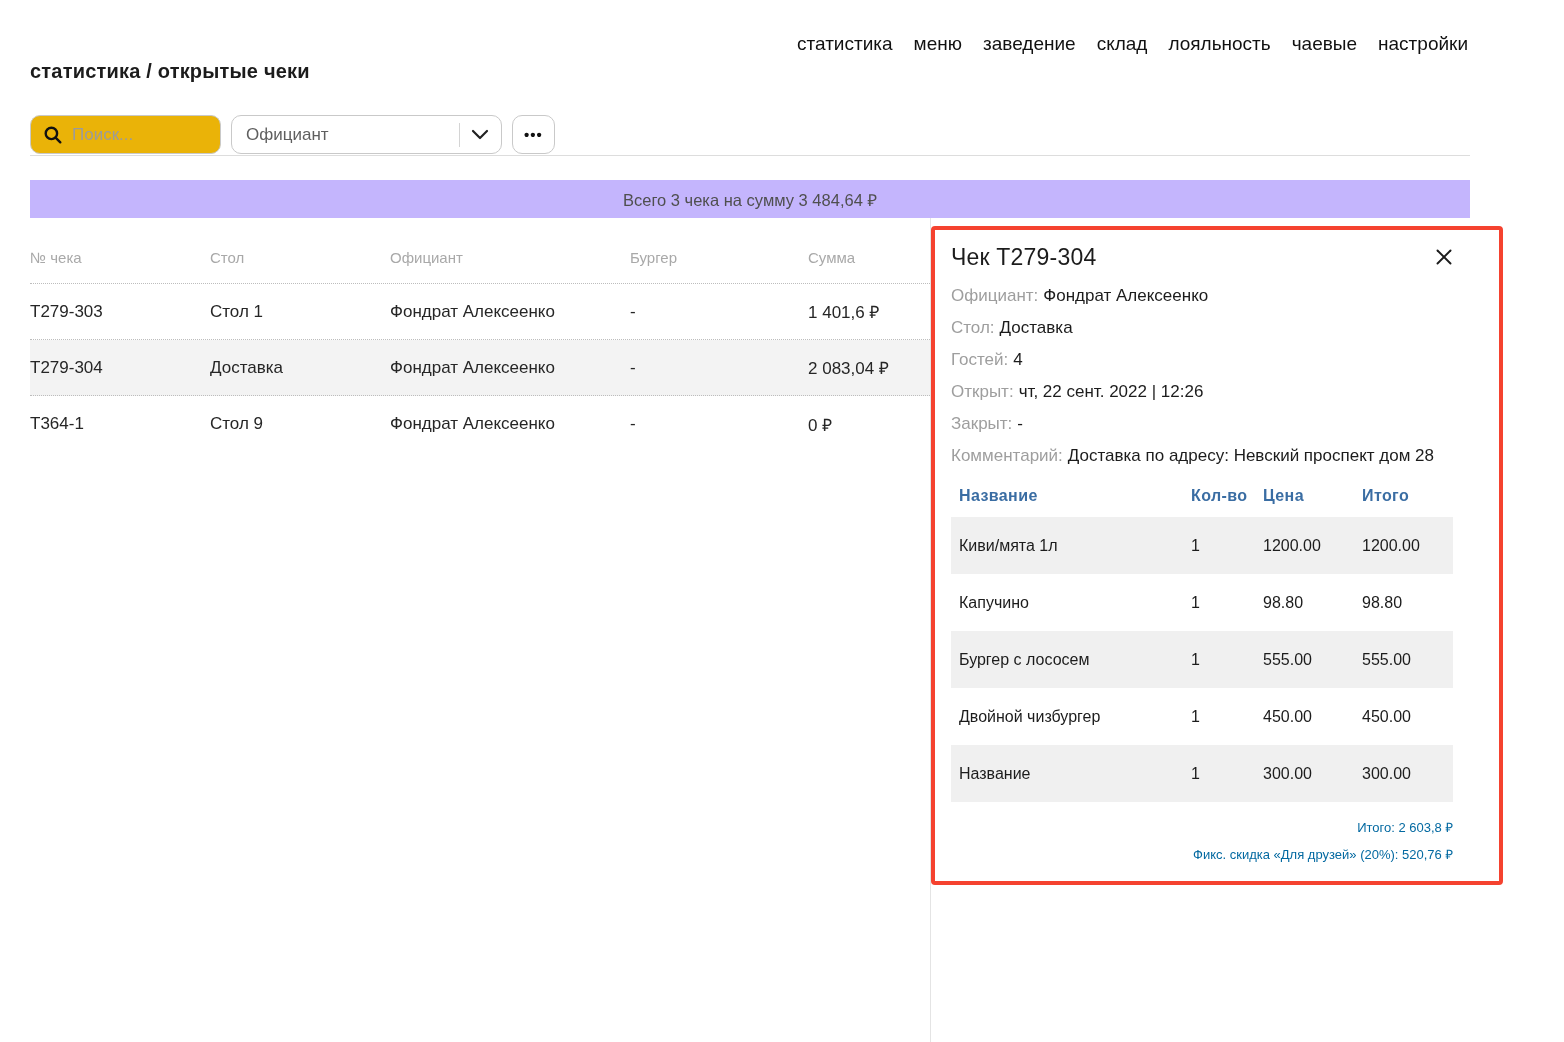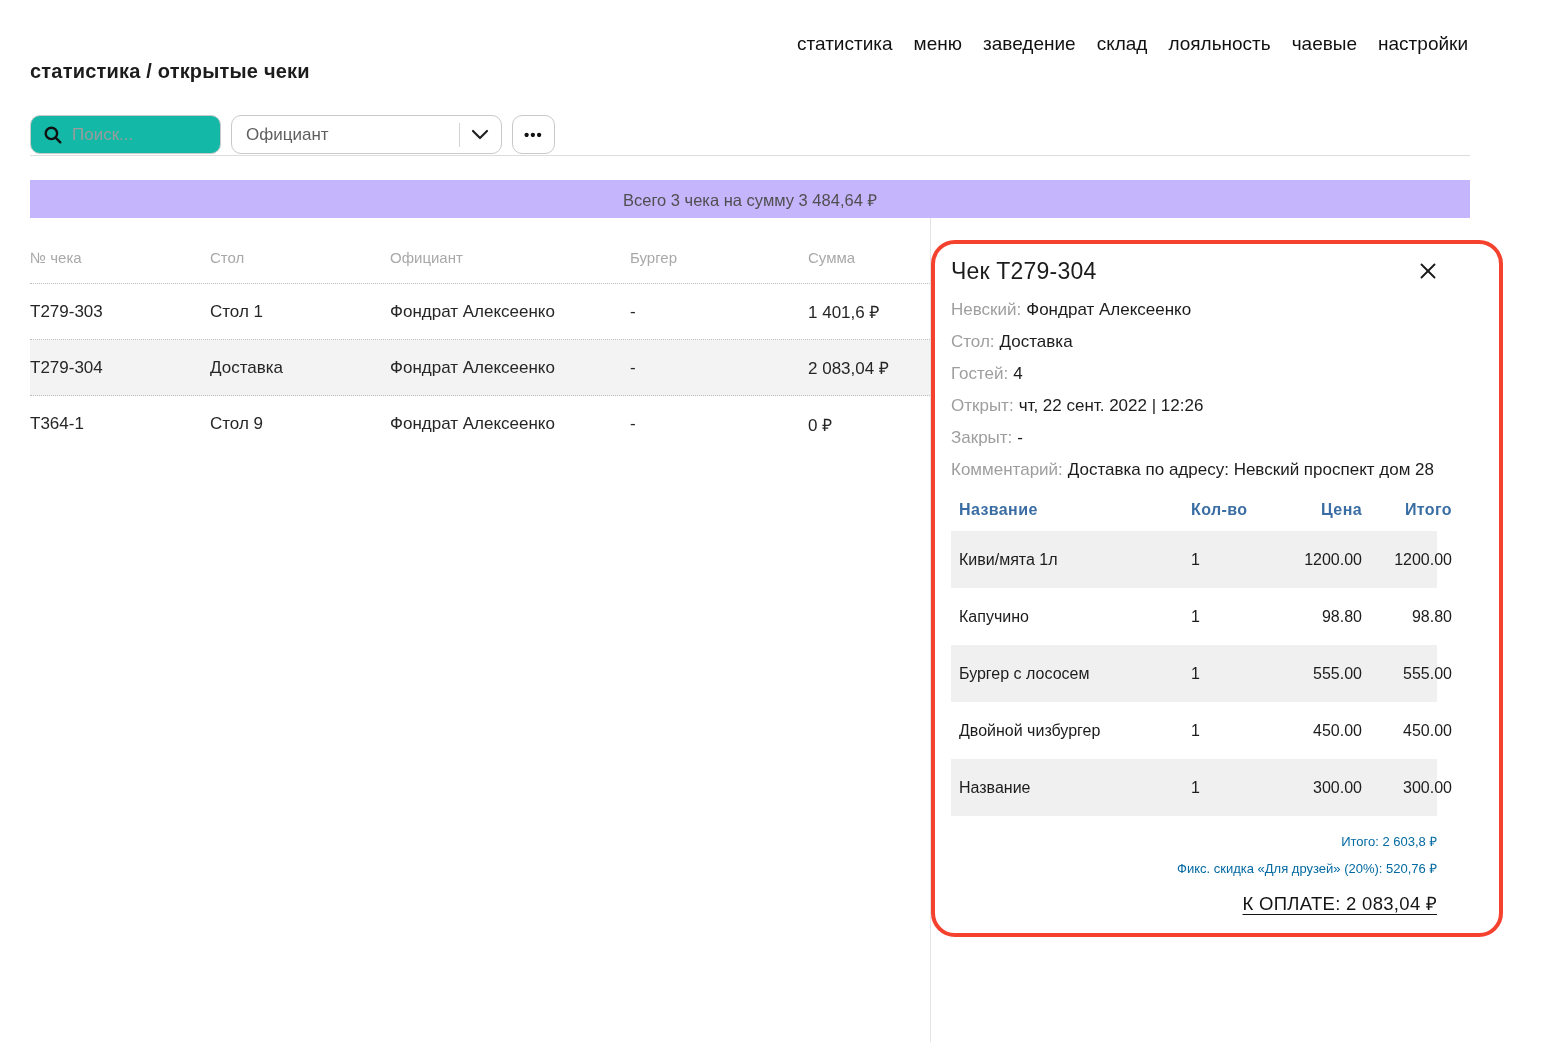--- a/index.html
+++ b/index.html
@@ -8,21 +8,21 @@
   .page { position:relative; width:1564px; height:1042px; background:#fff; overflow:hidden; }
 
   
   .breadcrumb { position:absolute; left:30px; top:31px; font-size:20px; font-weight:700; letter-spacing:.2px;margin-top:29px; }
   .nav { position:absolute; right:96px; top:33px; display:flex; gap:21px; }
   .nav-item { font-size:19px; color:#111; cursor:pointer; white-space:nowrap; }
 
   
   .toolbar { position:absolute; left:30px; top:115px; display:flex; gap:10px; align-items:center; }
   .search-box { display:flex; align-items:center; gap:9px; width:191px; height:39px;
-    border:1.5px solid #c9c9c9; border-radius:10px; padding:8px 12px; background:#14b8a6; }
+    border:1.5px solid #c9c9c9; border-radius:10px; padding:8px 12px; background:#eab308; }
   .search-box input { border:none; outline:none; width:100%; font-size:17px; color:#333;
     font-family:"Liberation Sans", sans-serif; background:transparent; }
   .search-box input::placeholder { color:#9b9b9b; }
   .select-box { display:flex; align-items:center; width:271px; height:39px; border:1.5px solid #c9c9c9;
     border-radius:10px; padding:0 12px 0 14px; cursor:pointer; background:#fff; }
   .select-label { flex:1; font-size:17px; color:#5f5f5f; }
   .select-divider { width:1px; height:24px; background:#d4d4d4; margin-right:11px; }
   .more-btn { display:flex; align-items:center; justify-content:center; width:43px; height:39px;
     border:1.5px solid #c9c9c9; border-radius:10px; cursor:pointer; background:#fff;
     font-size:15px; letter-spacing:1px; color:#111; font-weight:700; }
@@ -36,36 +36,36 @@
   .checks { position:absolute; left:30px; top:232px; width:900px; }
   .c-row { display:grid; grid-template-columns:180px 180px 240px 178px 122px; align-items:center; }
   .c-head { height:52px; font-size:15px; color:#a9a9a9; border-bottom:1px dotted #bdbdbd; }
   .c-data { height:56px; font-size:17px; color:#262626; cursor:pointer; }
   .c-data.sep { border-bottom:1px dotted #bdbdbd; }
   .c-data.selected { background:#f3f3f3; }
 
   
   .panel { position:absolute; left:930px; top:218px; width:634px; height:824px;
     border-left:1px solid #e4e4e4; background:#fff; }
-  .check-card { margin-top:22px; width:572px; border:4px solid #f5422f; border-radius:24px;
-    padding:14px 62px 18px 16px; background:#fff; }
+  .check-card { margin-top:8px; width:572px; border:4px solid #f5422f; border-radius:4px;
+    padding:14px 46px 18px 16px; background:#fff; }
   .card-head { display:flex; align-items:flex-start; justify-content:space-between; margin-bottom:13px; }
   .card-title { font-size:23px; font-weight:500; letter-spacing:.2px; }
   .close-btn { cursor:pointer; padding:4px 0 4px 8px; line-height:0; }
   .detail-line { font-size:17px; line-height:23px; margin:9px 0; }
   .detail-label { color:#9e9e9e; margin-right:5px; }
   .detail-value { color:#1c1c1c; }
 
   .items { margin-top:20px; }
   .i-row { display:grid; grid-template-columns:240px 72px 99px 90px; align-items:center; font-size:16px; }
   .i-head { color:#3a6da3; font-weight:700; letter-spacing:.4px; padding-bottom:12px; }
   .i-data { height:57px; }
   .i-data.odd { background:#f0f0f0; }
   .cell-name { padding-left:8px; }
-  .num { text-align:right; }
+  .num { }
 
   .totals { margin-top:16px; text-align:right; }
   .t-line { color:#0369a1; font-size:13px; margin-top:9px; }
   .t-pay { color:#141414; font-size:18.5px; font-weight:500; margin-top:13px; letter-spacing:.3px;
     text-decoration:underline; text-underline-offset:4px; }
 
   .delete-row { width:572px; margin-top:19px; display:flex; align-items:center; justify-content:center;
     gap:10px; cursor:pointer; }
   .delete-label { font-size:18px; font-weight:500; color:#0d0d0d; }
 </style>
@@ -153,21 +153,21 @@
           <span>
             <svg width="18" height="18" viewBox="0 0 18 18">
                 <line x1="2.5" y1="2.5" x2="15.5" y2="15.5" stroke="#1c1c1c" stroke-width="1.9" stroke-linecap="round"></line>
                 <line x1="15.5" y1="2.5" x2="2.5" y2="15.5" stroke="#1c1c1c" stroke-width="1.9" stroke-linecap="round"></line>
               </svg>
           </span>
         </div>
       </div>
 
       <div class="detail-line">
-        <span class="detail-label">Невский:</span><span class="detail-value">Фондрат Алексеенко</span>
+        <span class="detail-label">Официант:</span><span class="detail-value">Фондрат Алексеенко</span>
       </div>
       <div class="detail-line">
         <span class="detail-label">Стол:</span><span class="detail-value">Доставка</span>
       </div>
       <div class="detail-line">
         <span class="detail-label">Гостей:</span><span class="detail-value">4</span>
       </div>
       <div class="detail-line">
         <span class="detail-label">Открыт:</span><span class="detail-value">чт, 22 сент. 2022 | 12:26</span>
       </div>
@@ -213,19 +213,18 @@
           <div class="cell-name">Название</div>
           <div>1</div>
           <div class="num">300.00</div>
           <div class="num">300.00</div>
         </div>
       </div>
 
       <div class="totals">
         <div class="t-line">Итого: 2 603,8 ₽</div>
         <div class="t-line">Фикс. скидка «Для друзей» (20%): 520,76 ₽</div>
-        <div class="t-pay">К ОПЛАТЕ: 2 083,04 ₽</div>
       </div>
     </div>
 
   </div>
 
 </div>
 
 </body></html>

